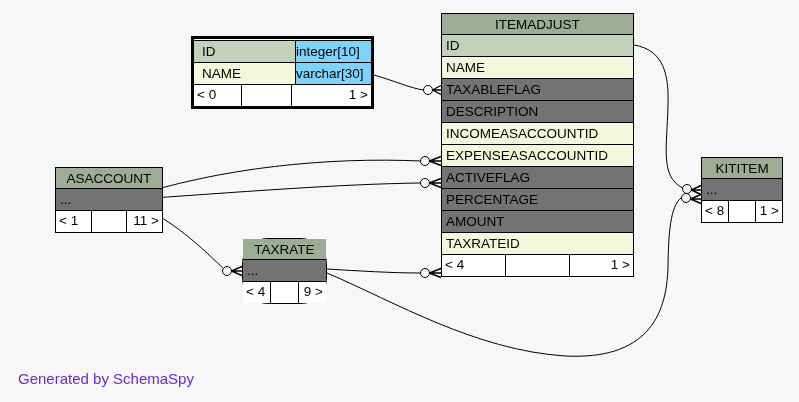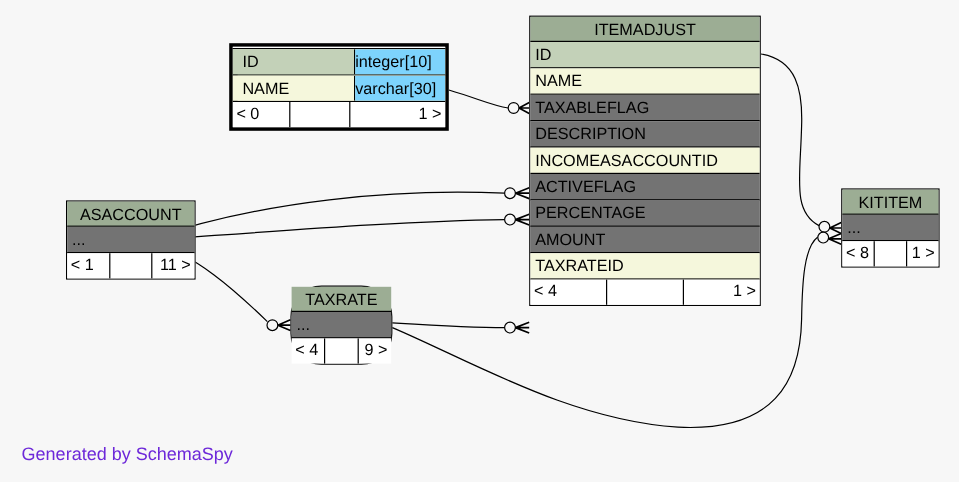--- a/index.html
+++ b/index.html
@@ -144,20 +144,21 @@
     </div>
   </div>
 
   <div class="tbl t-itemadjust">
     <div class="hdr">ITEMADJUST</div>
     <div class="row pk">ID</div>
     <div class="row idx">NAME</div>
     <div class="row plain">TAXABLEFLAG</div>
     <div class="row plain">DESCRIPTION</div>
     <div class="row idx">INCOMEASACCOUNTID</div>
+    <div class="row idx">EXPENSEASACCOUNTID</div>
     <div class="row plain">ACTIVEFLAG</div>
     <div class="row plain">PERCENTAGE</div>
     <div class="row plain">AMOUNT</div>
     <div class="row idx">TAXRATEID</div>
     <div class="ftr">
       <div class="c">&lt; 4</div>
       <div class="c"></div>
       <div class="c">1 &gt;</div>
     </div>
   </div>

